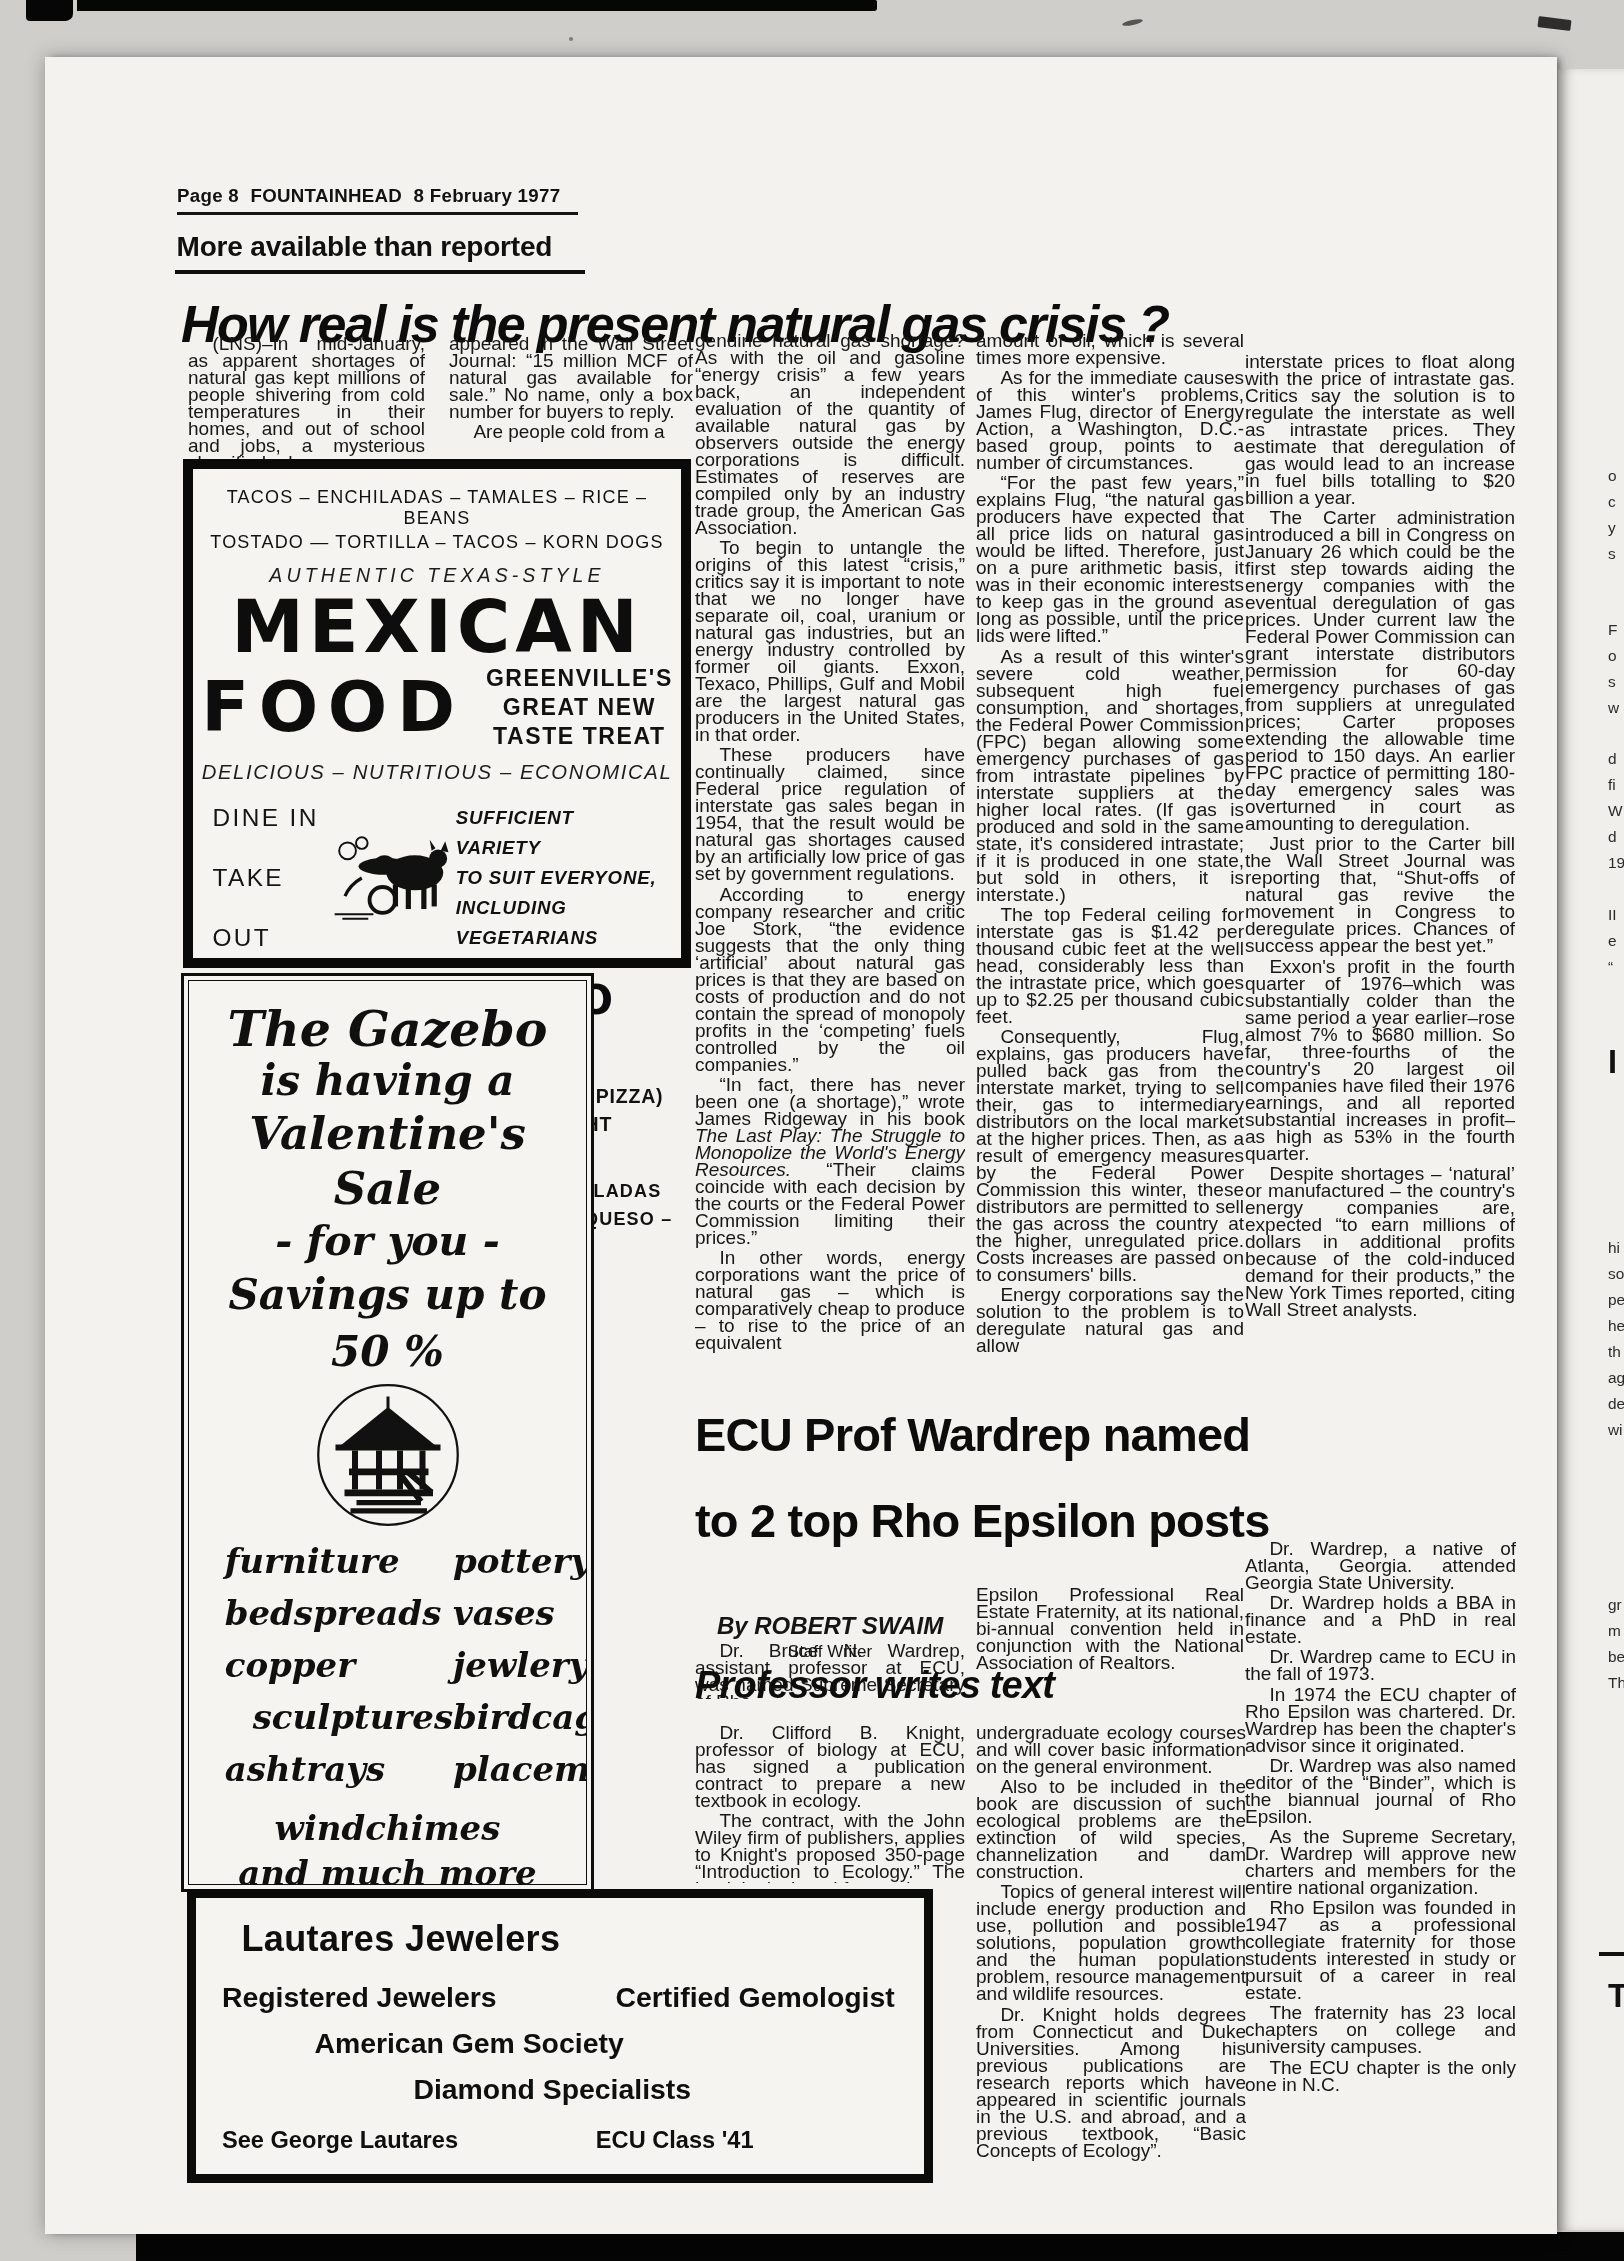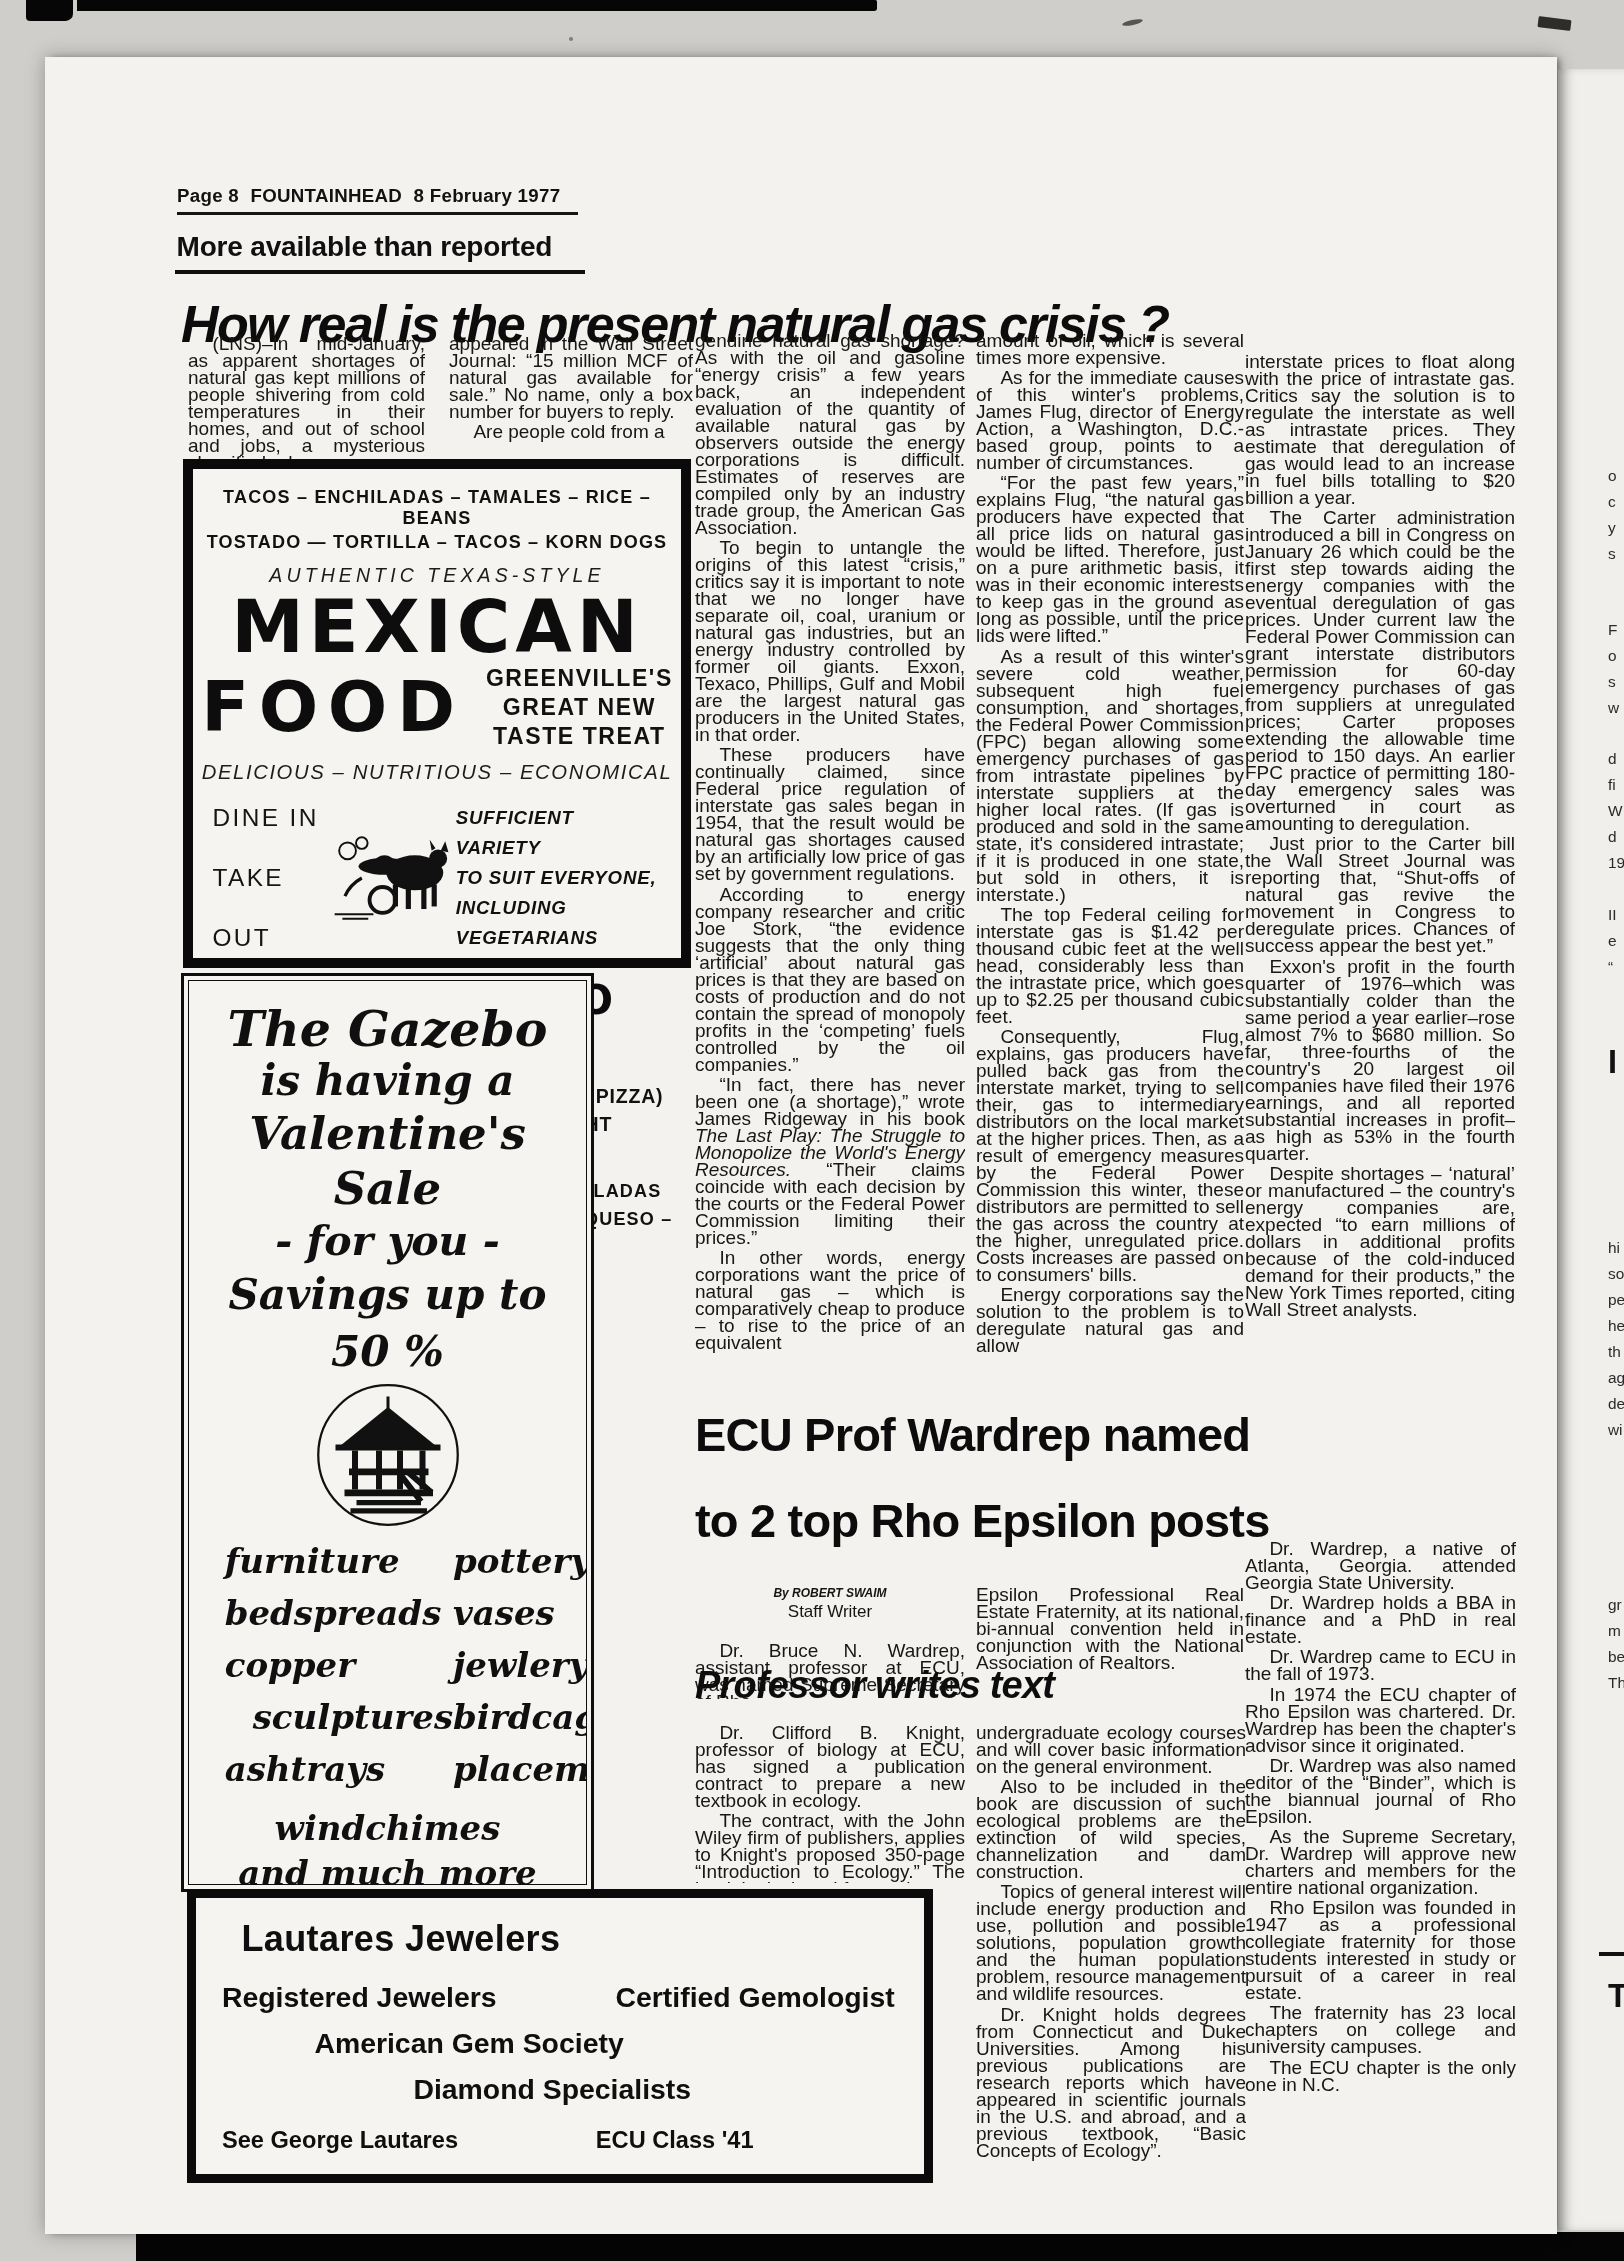--- a/index.html
+++ b/index.html
@@ -35,21 +35,21 @@
   .bodycol p.noind{text-indent:0;}
   .bodycol i{font-style:italic;}
   .c1{left:143px;top:278px;width:237px;height:126px;}
   .c2{left:404px;top:278px;width:244px;height:126px;}
   .c3{left:650px;top:275px;width:270px;height:1074px;}
   .c4{left:931px;top:275px;width:268px;height:1074px;}
   .c5{left:1200px;top:275px;width:270px;height:1084px;margin-top:21px;}
   
   .taco{left:138px;top:402px;width:508px;height:509px;border:10.6px solid #0a0a0a;background:#f5f4f0;
         box-sizing:border-box;text-align:center;padding:14.6px 8.1px 0 8.1px;color:#111;}
-  .taco .menu{font-size:18px;font-weight:bold;letter-spacing:1.2px;margin-top:3.2px;}
+  .taco .menu{font-size:18px;font-weight:normal;letter-spacing:1.2px;margin-top:3.2px;}
   .taco .auth{font-size:19.5px;font-style:italic;letter-spacing:4.1px;margin-top:11.4px;color:#1c1c1c;}
   .taco .mex{font-size:73px;font-weight:bold;font-family:"DejaVu Sans",sans-serif;letter-spacing:4.9px;
              line-height:70px;margin-top:4.9px;color:#0d0d0d;}
   .taco .foodrow{display:flex;justify-content:center;align-items:center;gap:21px;margin-top:1.6px;}
   .taco .food{font-size:70px;font-weight:bold;font-family:"DejaVu Sans",sans-serif;letter-spacing:9.7px;line-height:68px;color:#0d0d0d;}
   .taco .gvl{font-size:23px;font-weight:bold;letter-spacing:1.6px;text-align:center;line-height:29px;}
   .taco .delic{font-size:20.3px;font-style:italic;letter-spacing:1.6px;margin-top:9.7px;color:#1c1c1c;}
   .taco .midrow{display:flex;justify-content:space-between;align-items:center;padding:0 11.4px;margin-top:4.9px;}
   .taco .dine{font-size:24.4px;letter-spacing:2.4px;text-align:left;line-height:60px;color:#151515;}
   .taco .variety{font-size:18.7px;font-weight:bold;letter-spacing:0.8px;line-height:30px;text-align:left;font-style:italic;}
@@ -68,21 +68,21 @@
   .gz-items{display:flex;justify-content:space-between;padding:4.9px 21px 0 21px;text-align:left;}
   .gz-items div{font-size:34px;line-height:52px;}
   .gz-items .ind{padding-left:28px;}
   .gz-more{font-size:34px;line-height:45px;margin-top:11.4px;}
   .gz-addr{font-size:36px;margin-top:9.7px;}
   .gz-addr sup{font-size:19.5px;}
   .gz-dates{display:flex;justify-content:space-between;padding:6.5px 8.1px 0 8.1px;font-size:34px;}
   
   .ecu-h{left:650px;width:731px;font-size:47px;font-weight:bold;color:#0c0c0c;letter-spacing:-0.8px;white-space:nowrap;}
   .byline{left:650px;top:1529px;width:270px;text-align:center;color:#151515;}
-  .byline .by{font-size:12px;font-weight:bold;font-style:italic;}
+  .byline .by{font-size:24px;font-weight:bold;font-style:italic;margin-top:26px;}
   .byline .role{font-size:17px;margin-top:1.6px;}
   .subhead{left:650px;top:1607px;font-size:38px;font-weight:bold;font-style:italic;color:#0d0d0d;letter-spacing:-0.8px;white-space:nowrap;}
   .wcA{left:650px;top:1585px;width:270px;height:57px;}
   .wcB{left:931px;top:1529px;width:268px;height:107px;}
   .wcC{left:1200px;top:1483px;width:271px;height:666px;}
   .kcA{left:650px;top:1667px;width:270px;height:159px;}
   .kcB{left:931px;top:1667px;width:270px;height:479px;}
   
   .laut{left:142px;top:1832px;width:746px;height:294px;border:9px solid #0b0b0b;background:#f5f4f0;
         box-sizing:border-box;padding:19.5px 24.4px 0 24.4px;color:#0f0f0f;}

